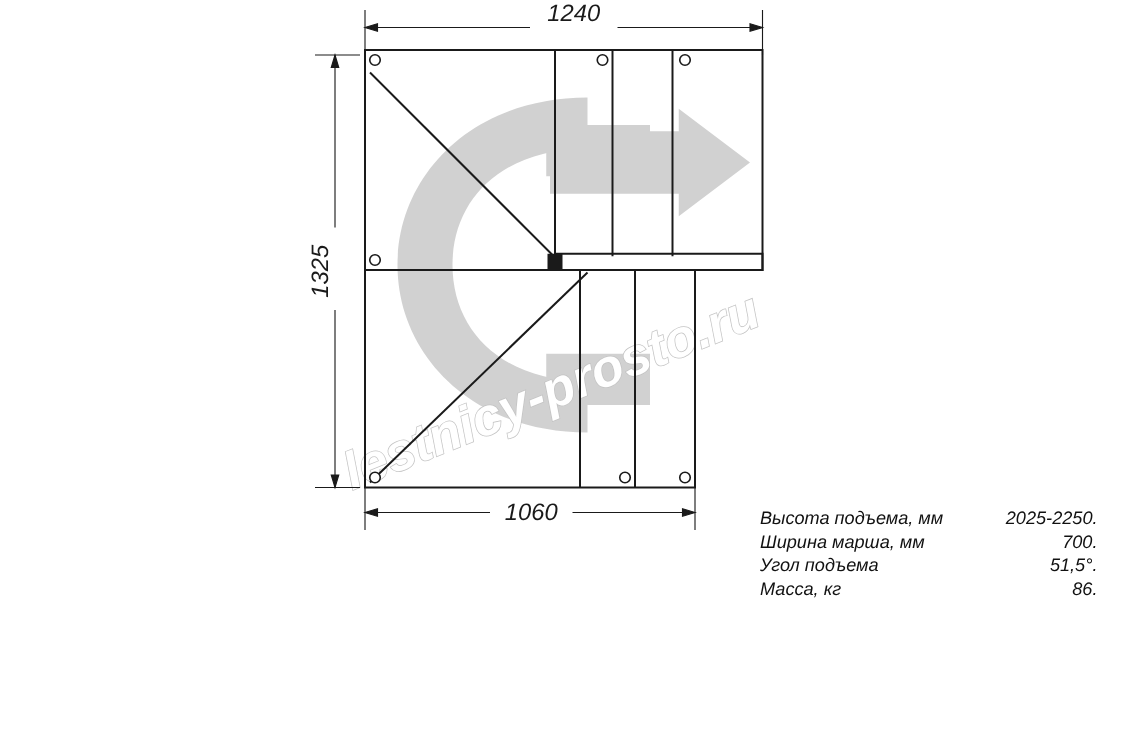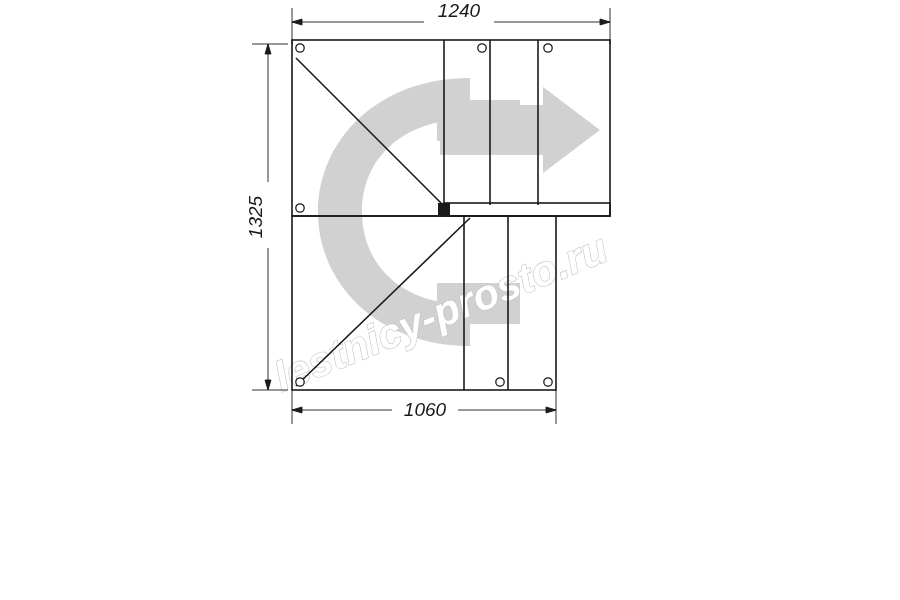--- a/index.html
+++ b/index.html
@@ -150,16 +150,32 @@
       <circle cx="300" cy="208" r="4.2"></circle>
       <circle cx="300" cy="382" r="4.2"></circle>
       <circle cx="500" cy="382" r="4.2"></circle>
       <circle cx="548" cy="382" r="4.2"></circle>
     </g>
 
   </svg>
 
   <table class="spec-table">
     <tbody>
+      <tr>
+        <td class="k">Высота подъема, мм</td>
+        <td class="v">2025-2250.</td>
+      </tr>
+      <tr>
+        <td class="k">Ширина марша, мм</td>
+        <td class="v">700.</td>
+      </tr>
+      <tr>
+        <td class="k">Угол подъема</td>
+        <td class="v">51,5°.</td>
+      </tr>
+      <tr>
+        <td class="k">Масса, кг</td>
+        <td class="v">86.</td>
+      </tr>
     </tbody>
   </table>
 
 </div>
 
 </body></html>

